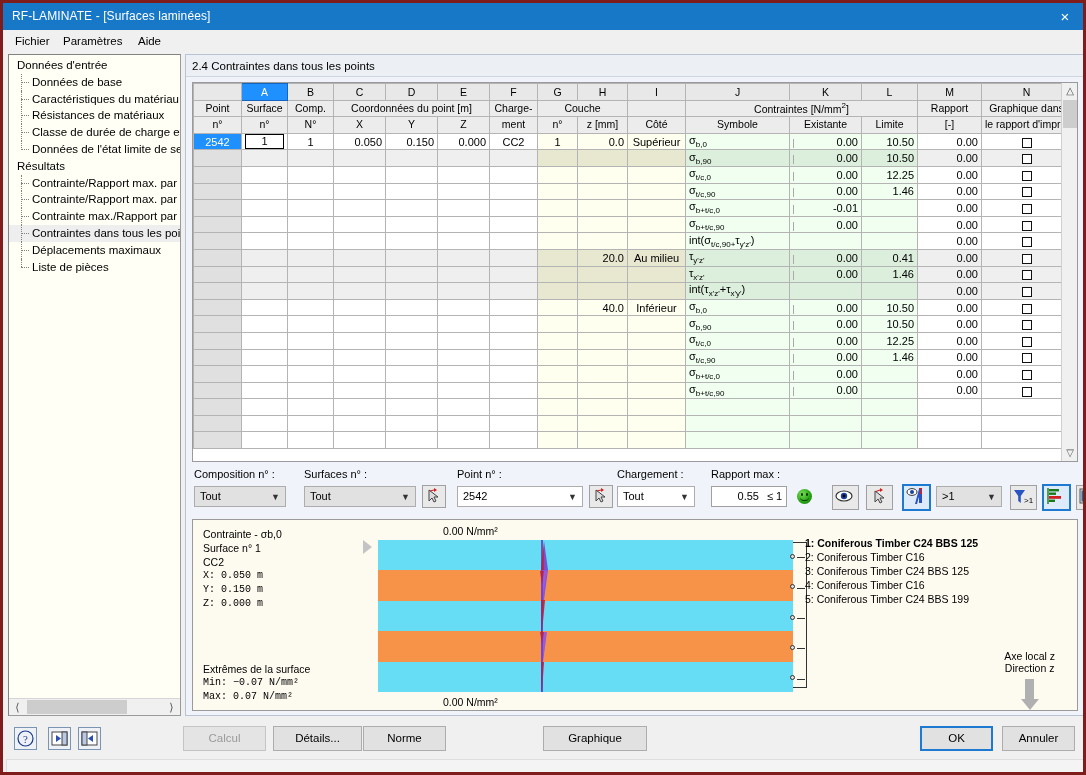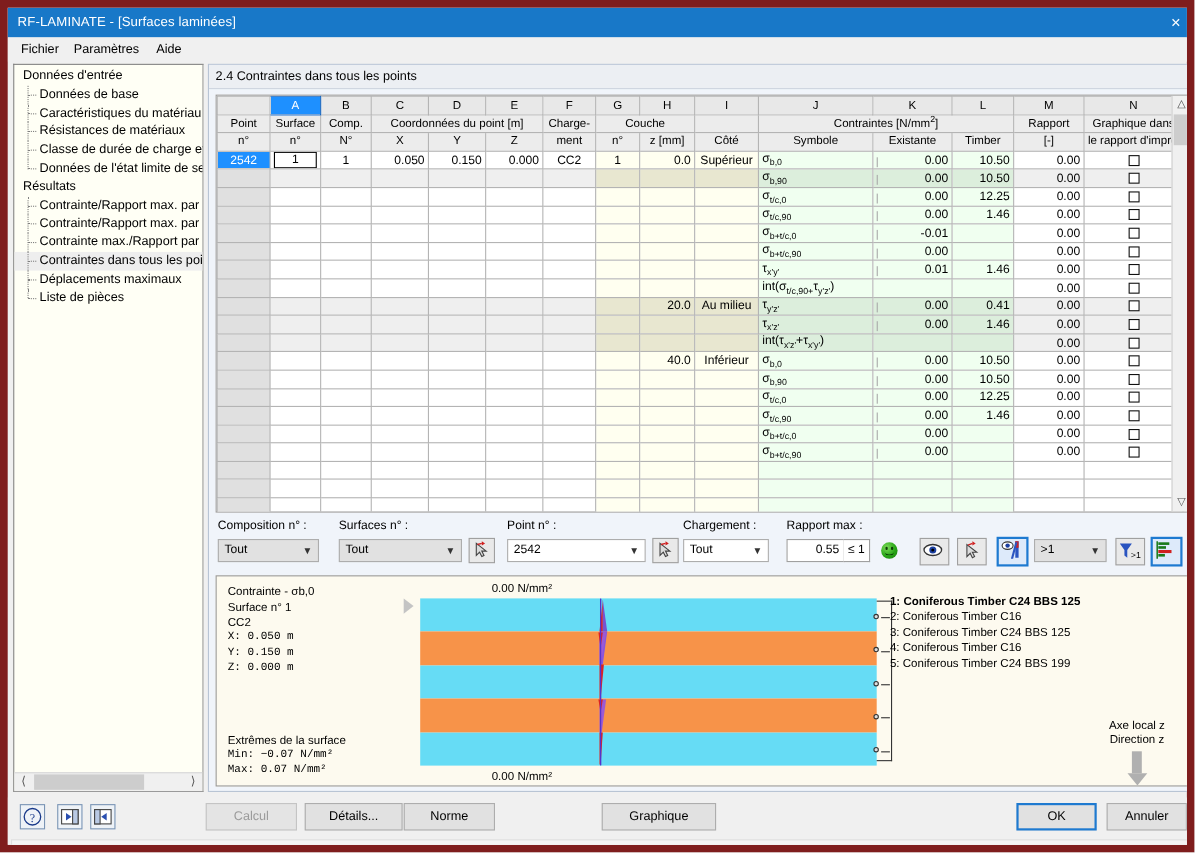--- a/index.html
+++ b/index.html
@@ -9,21 +9,21 @@
     overflow: hidden;
     font-family: "Liberation Sans", sans-serif;
     font-size: 11px;
     color: #000;
     background: #f0f0f0;
   }
   #app {
     position: relative;
     width: 1086px; height: 775px;
     background: #f0f0f0;
-    border: 7px solid #7f1d1d;
+    border: 3px solid #7f1d1d;
     overflow: hidden;
   }
 
   
   #titlebar {
     position: absolute; left: 0; top: 0; width: 1084px; height: 27px;
     background: #1878c8;
     color: #fff;
   }
   #titlebar .ttl {
@@ -325,21 +325,21 @@
               <td>N°</td>
               <td>X</td>
               <td>Y</td>
               <td>Z</td>
               <td>ment</td>
               <td>n°</td>
               <td>z [mm]</td>
               <td>Côté</td>
               <td>Symbole</td>
               <td>Existante</td>
-              <td>Timber</td>
+              <td>Limite</td>
               <td>[-]</td>
               <td>le rapport d'impres</td>
             </tr>
             <tr class="r">
               <td class="rowhdr sel ctr">2542</td>
               <td class="ctr"><span class="cellbox">1</span></td>
               <td class="ctr">1</td>
               <td class="num">0.050</td>
               <td class="num">0.150</td>
               <td class="num">0.000</td>
@@ -428,37 +428,20 @@
               <td></td>
               <td></td>
               <td></td>
               <td></td>
               <td class="c-yellow"></td>
               <td class="num c-yellow"></td>
               <td class="ctr c-yellow"></td>
               <td class="lft c-green">σ<sub>b+t/c,90</sub></td>
               <td class="num c-green"><span class="bar"></span>0.00</td>
               <td class="num c-green"></td>
-              <td class="num c-white">0.00</td>
-              <td class="ctr c-white"><span class="chk"></span></td>
-            </tr>
-            <tr class="r">
-              <td class="rowhdr"></td>
-              <td></td>
-              <td></td>
-              <td></td>
-              <td></td>
-              <td></td>
-              <td></td>
-              <td class="c-yellow"></td>
-              <td class="num c-yellow"></td>
-              <td class="ctr c-yellow"></td>
-              <td class="lft c-green">τ<sub>x'y'</sub></td>
-              <td class="num c-green"><span class="bar"></span>0.01</td>
-              <td class="num c-green">1.46</td>
               <td class="num c-white">0.00</td>
               <td class="ctr c-white"><span class="chk"></span></td>
             </tr>
             <tr class="r">
               <td class="rowhdr"></td>
               <td></td>
               <td></td>
               <td></td>
               <td></td>
               <td></td>

